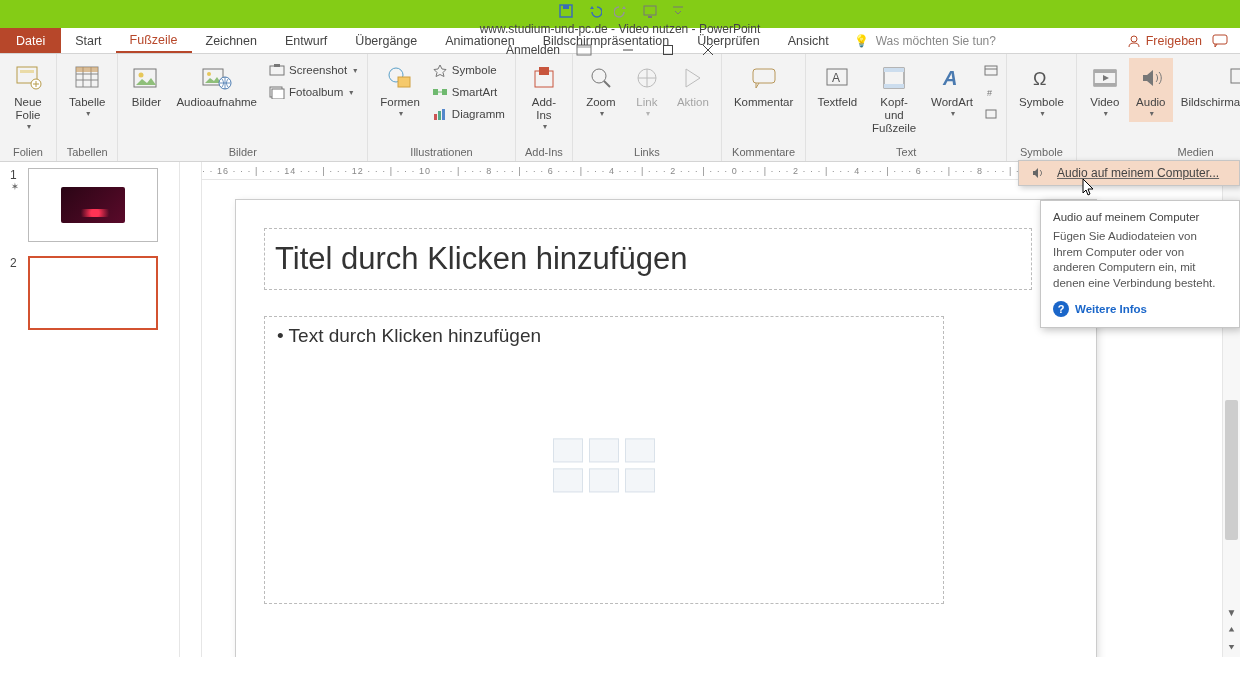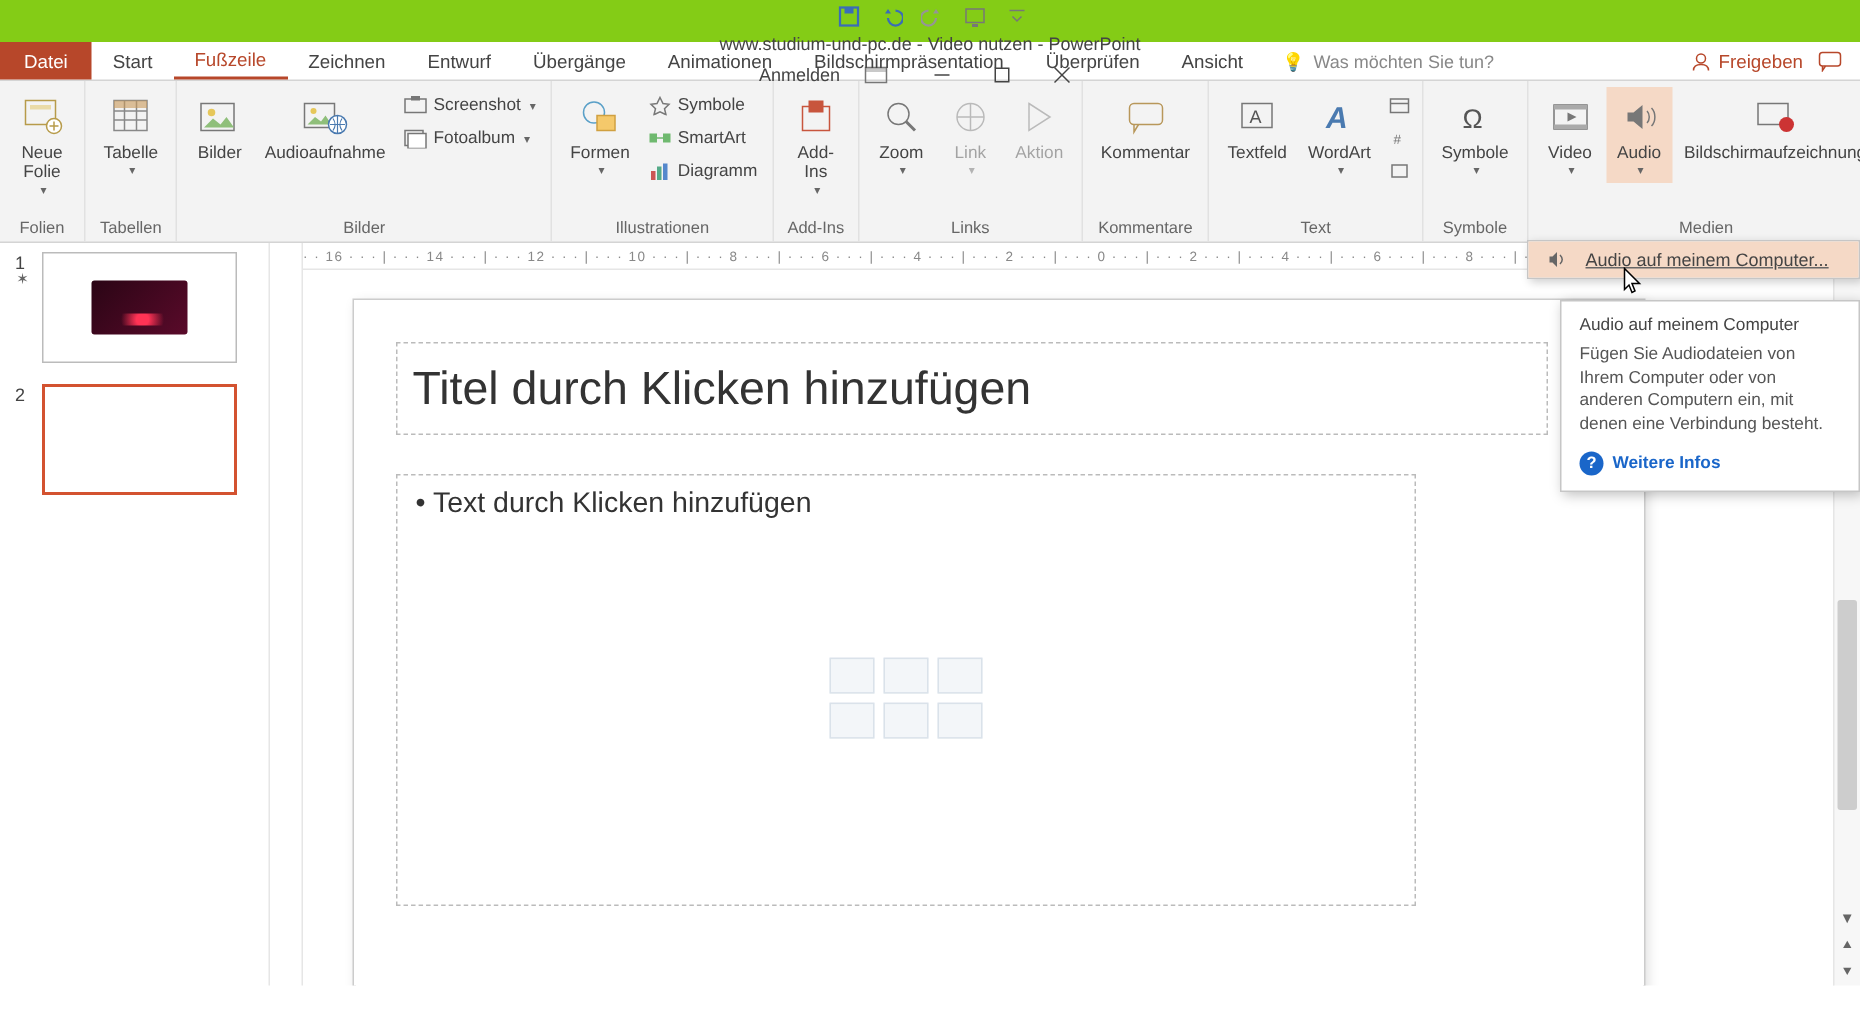--- a/index.html
+++ b/index.html
@@ -395,20 +395,31 @@
             <svg width="24" height="26">
               <rect x="2" y="4" width="20" height="16" fill="none" stroke="#777"></rect>
               <text x="7" y="17" font-size="12" fill="#555">A</text>
             </svg>
           </div>
         <div class="lbl">Textfeld</div>
       </div>
       <div class="rbtn-big">
         <div class="ico">
             <svg width="26" height="26">
+              <rect x="3" y="3" width="20" height="20" fill="none" stroke="#777"></rect>
+              <rect x="3" y="3" width="20" height="4" fill="#cde"></rect>
+              <rect x="3" y="19" width="20" height="4" fill="#cde"></rect>
+            </svg>
+          </div>
+        <div class="lbl" style="white-space:pre-line;">Kopf- und
+Fußzeile</div>
+      </div>
+      <div class="rbtn-big">
+        <div class="ico">
+            <svg width="26" height="26">
               <text x="4" y="20" font-size="20" font-style="italic" fill="#4a7ab0" font-weight="bold">A</text>
             </svg>
           </div>
         <div class="lbl">WordArt</div>
         <span class="dd-arrow">▾</span>
       </div>
       <div class="rstack" style="width:20px;">
         <div class="rbtn-sm">
             <span class="sico">
               <svg width="14" height="12">

